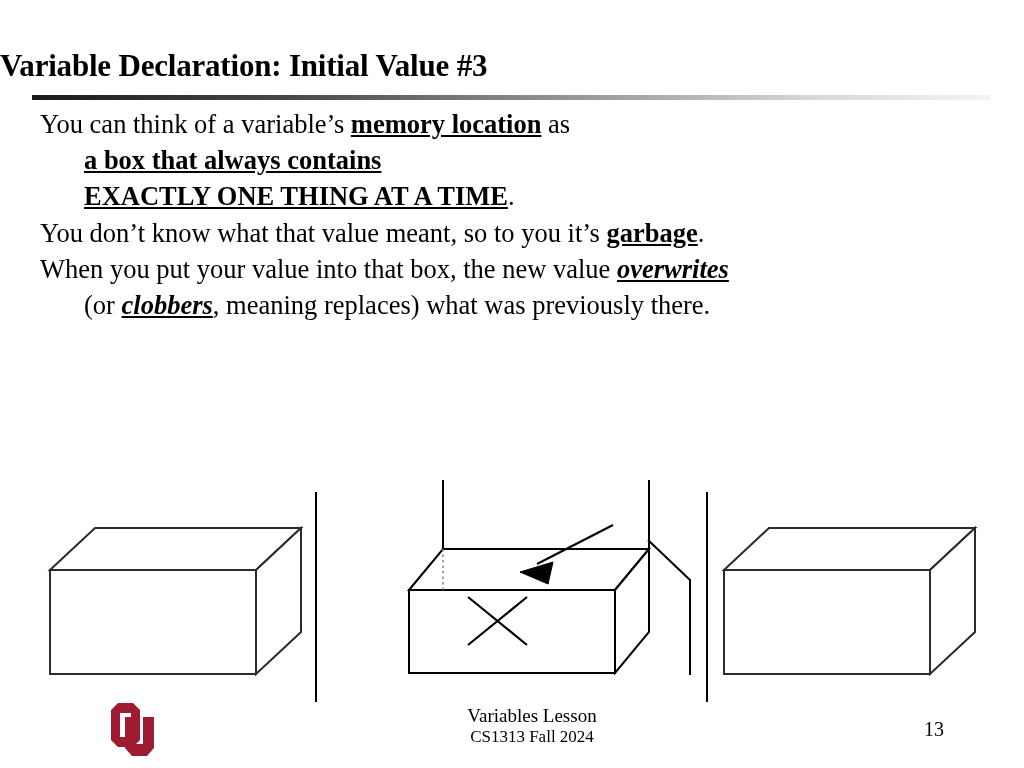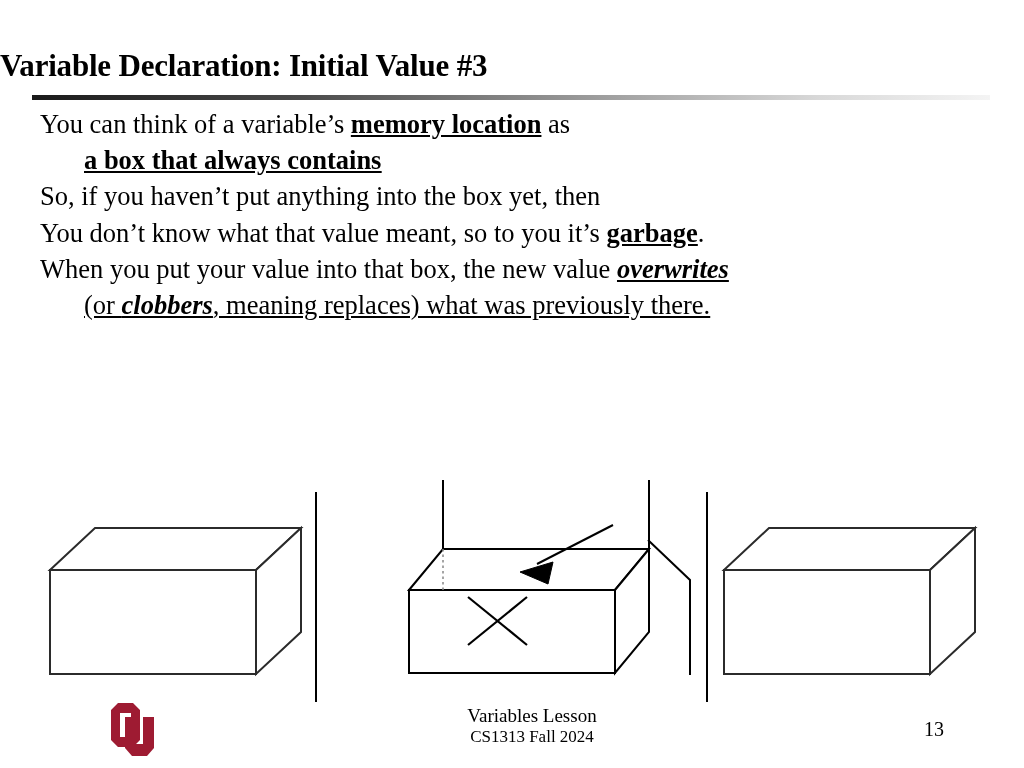--- a/index.html
+++ b/index.html
@@ -43,21 +43,21 @@
     position: absolute;
     top: 106px;
     left: 40px;
     width: 960px;
     font-size: 26.5px;
     line-height: 36.2px;
   }
   .line {
     white-space: nowrap;
   }
-  .indent1 { padding-left: 44px; text-decoration: underline; }
+  .indent1 { padding-left: 44px; }
   .bu  { font-weight: bold; text-decoration: underline; margin-top: 12px; }
   .biu { font-weight: bold; font-style: italic; text-decoration: underline; }
 
   
   #diagram {
     position: absolute;
     left: 0;
     top: 480px;
     width: 1024px;
     height: 230px;
@@ -95,21 +95,21 @@
 </head>
 <body>
 
 <div id="slide-title">Variable Declaration: Initial Value #3</div>
 
 <div id="title-rule"></div>
 
 <div id="body-text">
     <div class="line"><span>You can think of a variable’s </span><span class="bu">memory location</span><span> as</span></div>
     <div class="line indent1"><span class="bu">a box that always contains</span></div>
-    <div class="line"><span>So, if you haven’t put anything into the box yet, then</span></div>
+    <div class="line indent1"><span class="bu">EXACTLY ONE THING AT A TIME</span><span>.</span></div>
     <div class="line"><span>You don’t know what that value meant, so to you it’s </span><span class="bu">garbage</span><span>.</span></div>
     <div class="line"><span>When you put your value into that box, the new value </span><span class="biu">overwrites</span></div>
     <div class="line indent1"><span>(or </span><span class="biu">clobbers</span><span>, meaning replaces) what was previously there.</span></div>
   </div>
 
 <div id="diagram">
   <svg width="1024" height="230" viewBox="0 0 1024 230">
 
     <line x1="316" y1="12" x2="316" y2="222" stroke="#000" stroke-width="2"></line>
     <line x1="707" y1="12" x2="707" y2="222" stroke="#000" stroke-width="2"></line>

